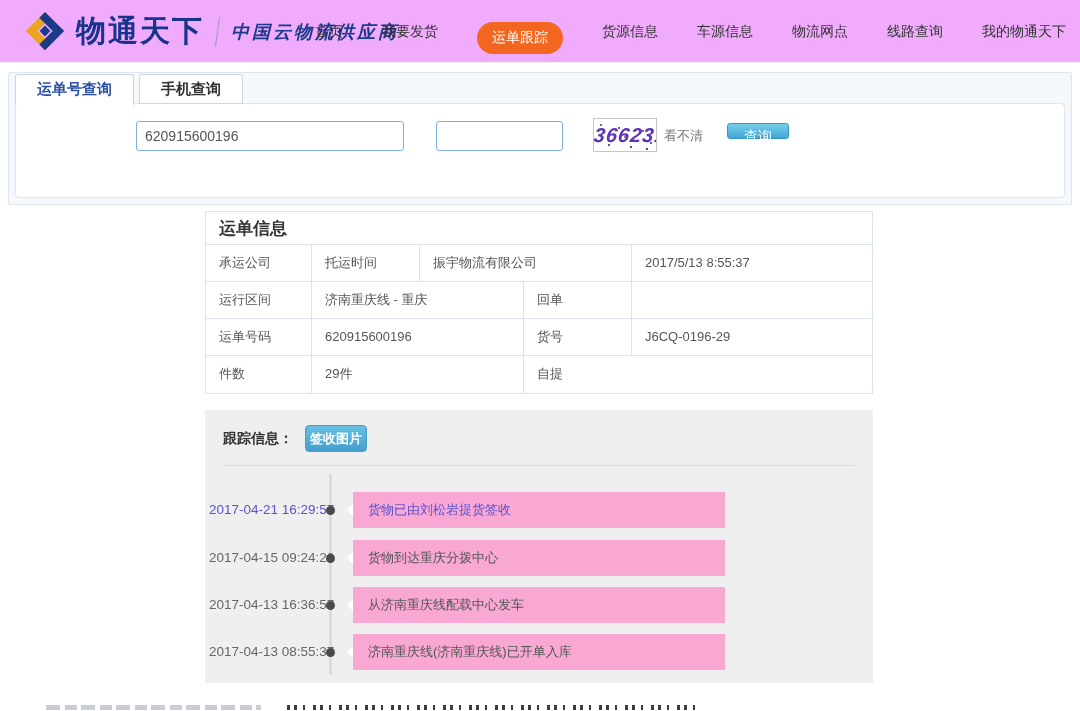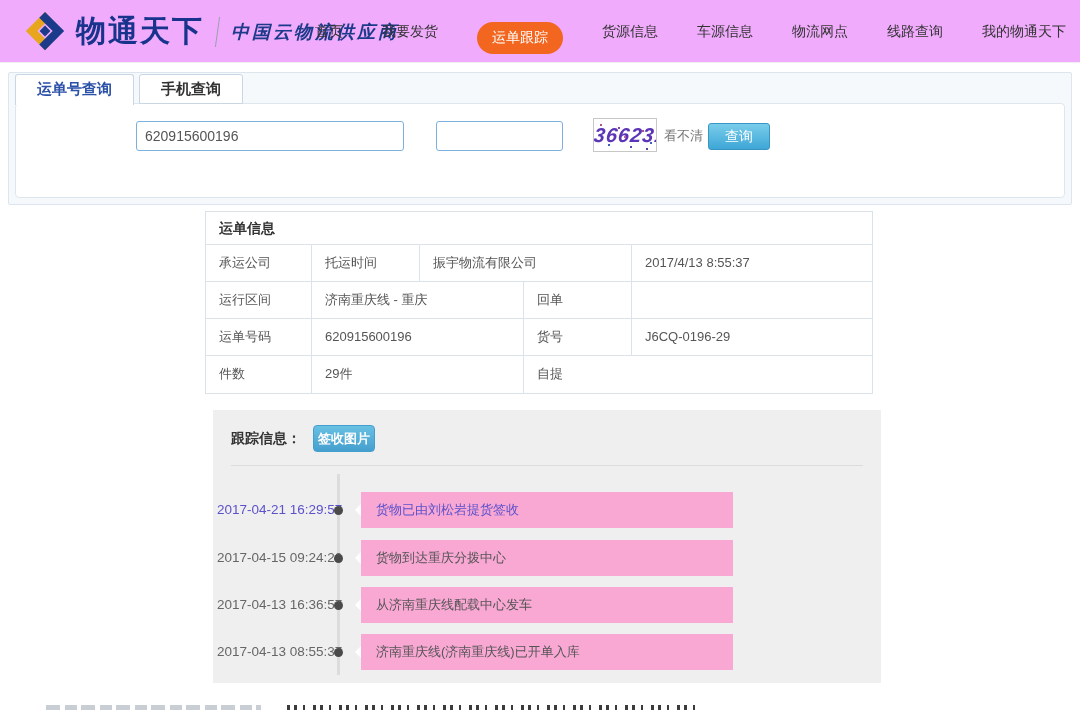--- a/index.html
+++ b/index.html
@@ -26,33 +26,33 @@
   .tab.inactive { color:#333; font-weight:600; margin-left:5px; }
   .query-inner { position:absolute; left:6px; right:6px; top:30px; bottom:6px; background:#fff; border:1px solid #dfe7ee; border-radius:4px; z-index:1; }
   .inp { position:absolute; height:30px; border:1px solid #7db0de; border-radius:3px; font-size:14px; color:#555; padding:0 8px; outline:none; font-family:"Liberation Sans", sans-serif; }
   .inp-waybill { left:120px; top:17px; width:268px; }
   .inp-phone { left:420px; top:17px; width:127px; }
   .captcha { position:absolute; left:577px; top:14px; width:64px; height:34px; background:#fff; border:1px solid #c7c7c7; overflow:hidden; cursor:pointer; }
   .captcha-code { display:block; text-align:center; line-height:32px; font-size:20px; font-weight:bold; font-style:italic; color:#5b35b5; letter-spacing:1px; transform:skewX(-8deg); }
   .captcha::after { content:""; position:absolute; left:6px; top:5px; width:2px; height:2px; background:#b05090;
     box-shadow: 8px 20px 0 #4060c0, 18px 3px 0 #9040a0, 30px 22px 0 #5050b0, 42px 6px 0 #b05090, 50px 18px 0 #4060c0, 24px 12px 0 #c060a0, 46px 24px 0 #6040a0; }
   .refresh-link { position:absolute; left:648px; top:23px; font-size:13px; color:#777; cursor:pointer; white-space:nowrap; }
-  .btn-query { position:absolute; left:692px; top:19px; width:62px; height:27px; line-height:25px; text-align:center; color:#fff; font-size:14px;
+  .btn-query { position:absolute; left:711px; top:19px; width:62px; height:16px; line-height:25px; text-align:center; color:#fff; font-size:14px;
     background:linear-gradient(#79cdea,#3ea6d6); border:1px solid #3896c4; border-radius:3px; cursor:pointer; }
 
   
   .wb-table { position:absolute; left:205px; top:211px; width:668px; background:#fff; border:1px solid #dbe3ea; }
-  .wb-title { height:33px; line-height:33px; padding-left:13px; font-size:14px; font-weight:bold; color:#333; border-bottom:1px solid #dbe3ea; }
+  .wb-title { height:33px; line-height:33px; padding-left:13px; font-size:17px; font-weight:bold; color:#333; border-bottom:1px solid #dbe3ea; }
   .wb-row { display:flex; height:37px; line-height:36px; font-size:13px; color:#555; border-bottom:1px solid #dbe3ea; }
   .wb-row:last-child { border-bottom:none; }
   .wb-cell { padding-left:13px; overflow:hidden; white-space:nowrap; border-right:1px solid #dbe3ea; }
   .c1 { width:106px; } .c2 { width:212px; } .c3 { width:108px; } .c4 { flex:1; border-right:none; }
 
   
-  .track-panel { position:absolute; left:213px; top:410px; width:668px; height:273px; background:#efefef; }
+  .track-panel { position:absolute; left:205px; top:410px; width:668px; height:273px; background:#efefef; }
   .track-head { position:absolute; left:18px; top:15px; height:27px; display:flex; align-items:center; }
   .track-title { font-size:14px; font-weight:bold; color:#333; margin-right:12px; }
   .btn-receipt { height:27px; line-height:26px; padding:0 4px; color:#fff; font-size:13px; font-weight:bold;
     background:linear-gradient(#68c0e2,#459fce); border:1px solid #459fce; border-radius:4px; cursor:pointer; }
   .track-divider { position:absolute; left:18px; right:18px; top:55px; height:1px; background:#dcdcdc; }
   .track-line { position:absolute; left:124px; top:64px; bottom:8px; width:3px; background:#dcdcdc; }
   .tl-entry { position:absolute; left:0; width:100%; height:36px; }
   .tl-date { position:absolute; left:4px; top:0; width:100px; line-height:36px; text-align:right; font-size:13.5px; color:#666; white-space:nowrap; }
   .tl-dot { position:absolute; left:121px; top:14px; width:9px; height:9px; border-radius:50%; background:#4a4a4a; }
   .tl-box { position:absolute; left:148px; top:0; width:372px; height:36px; background:#f9a8d4; line-height:36px; padding-left:15px; font-size:13px; color:#555; white-space:nowrap; }
@@ -110,21 +110,21 @@
       <div class="btn-query">查询</div>
     </div>
   </div>
 
   <div class="wb-table">
     <div class="wb-title">运单信息</div>
     <div class="wb-row">
       <div class="wb-cell c1">承运公司</div>
       <div class="wb-cell c3">托运时间</div>
       <div class="wb-cell c2">振宇物流有限公司</div>
-      <div class="wb-cell c4">2017/4/13 8:55:37</div>
+      <div class="wb-cell c4">2017/5/13 8:55:37</div>
     </div>
     <div class="wb-row">
       <div class="wb-cell c1">运行区间</div>
       <div class="wb-cell c2">济南重庆线 - 重庆</div>
       <div class="wb-cell c3">回单</div>
       <div class="wb-cell c4"></div>
     </div>
     <div class="wb-row">
       <div class="wb-cell c1">运单号码</div>
       <div class="wb-cell c2">620915600196</div>

